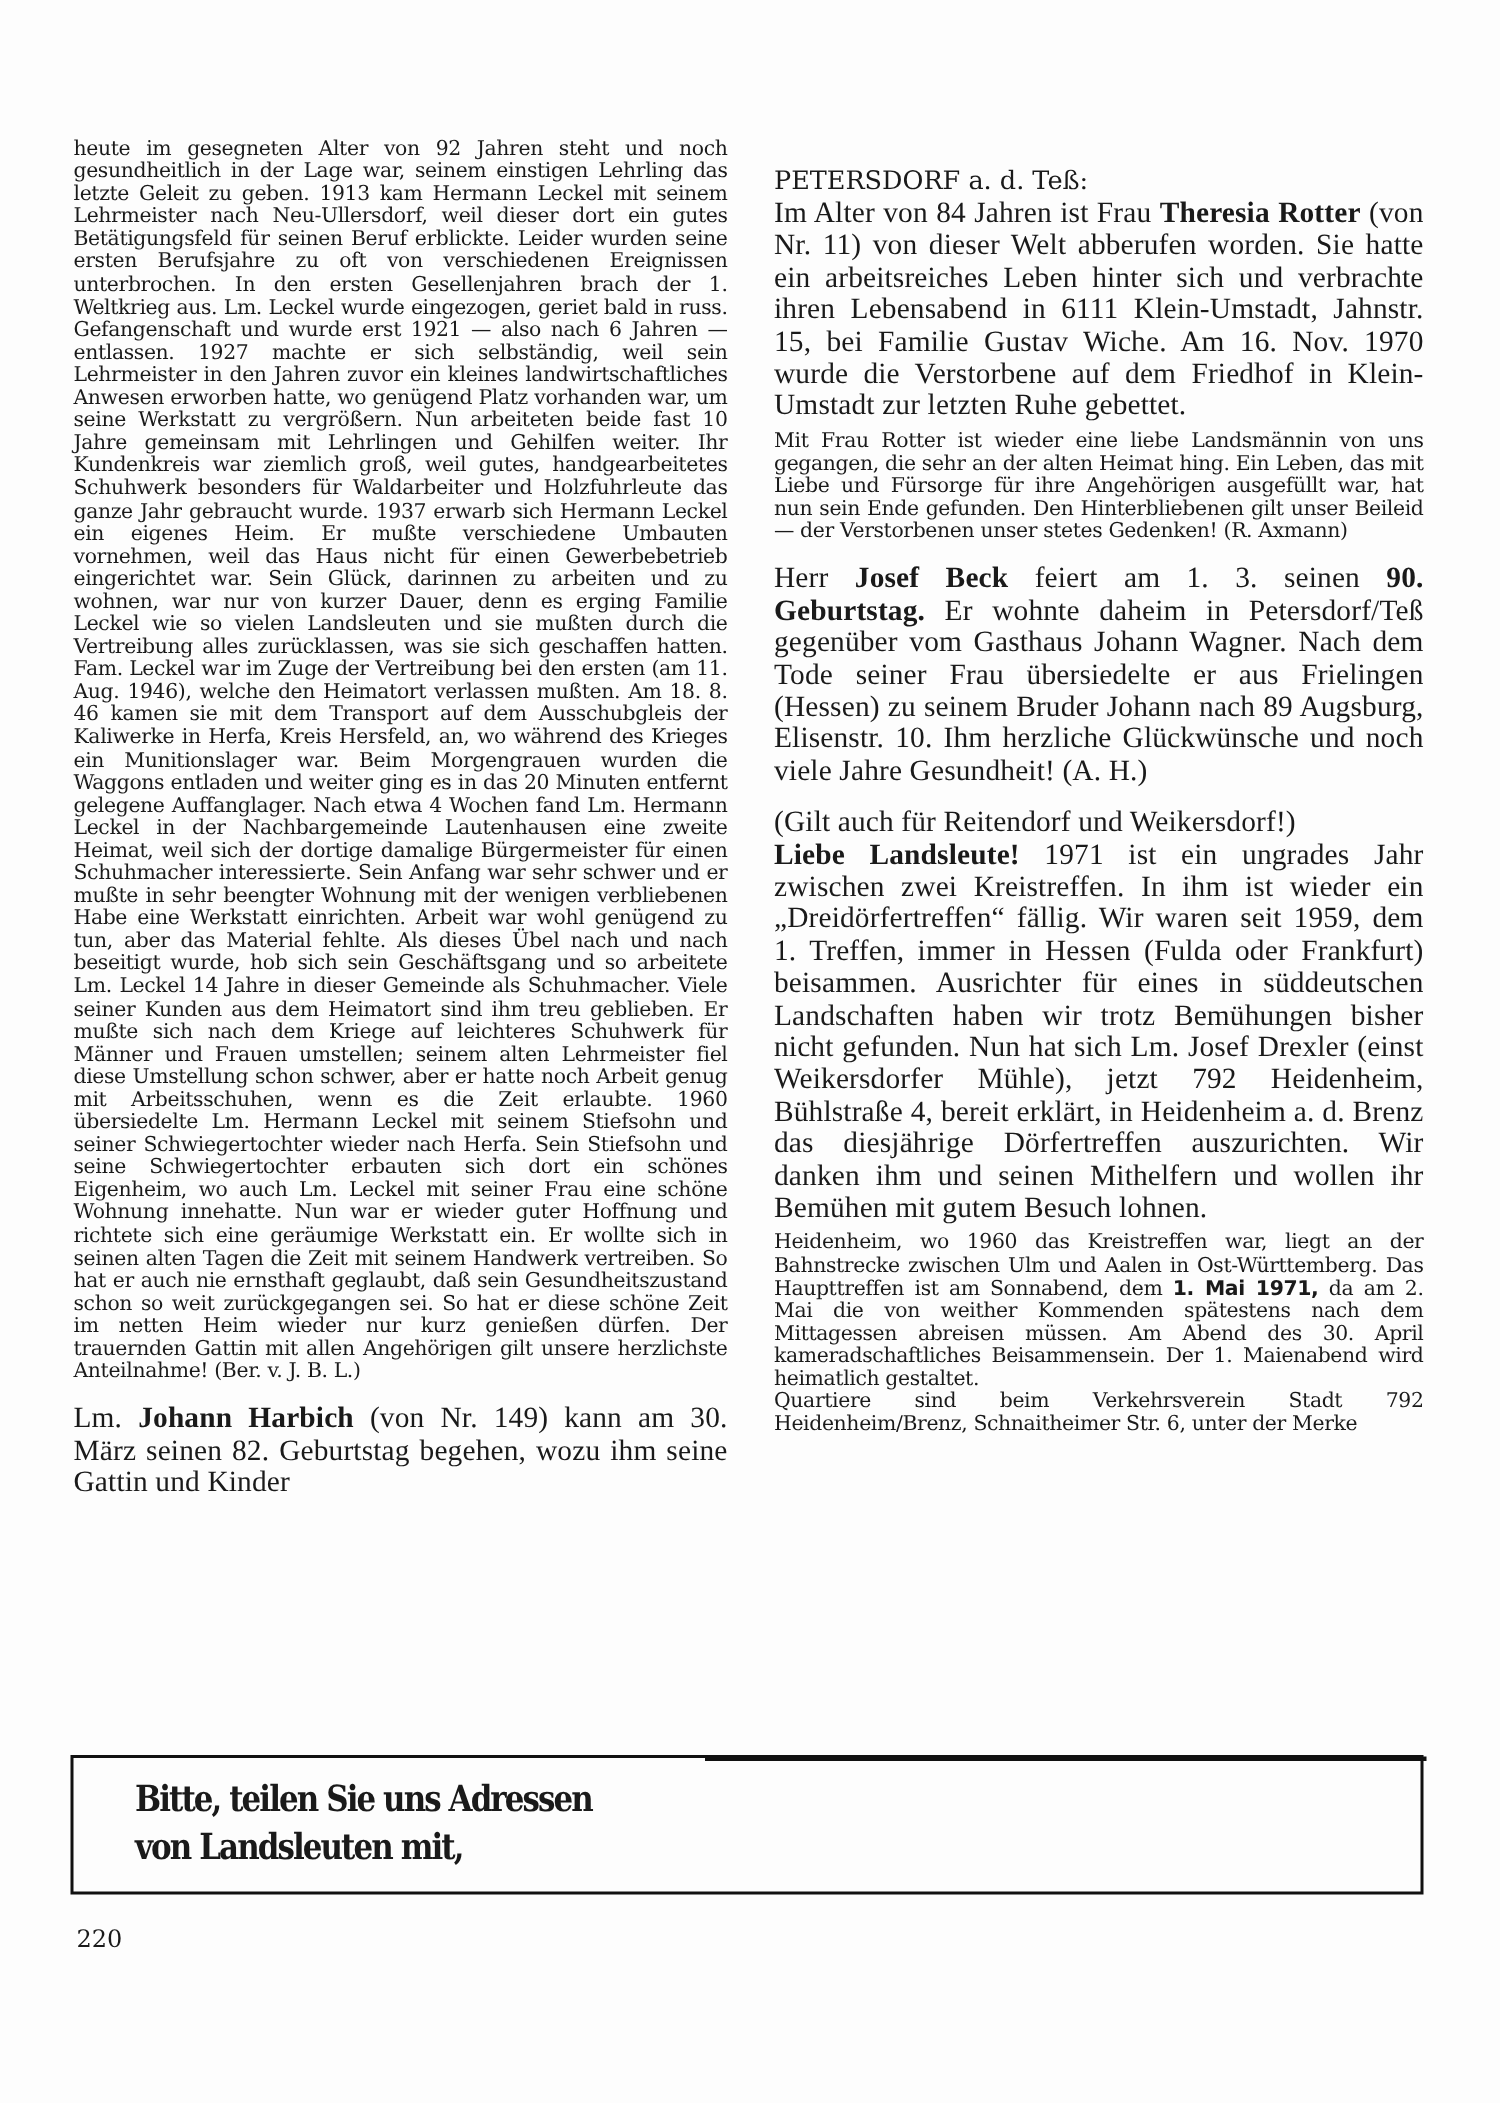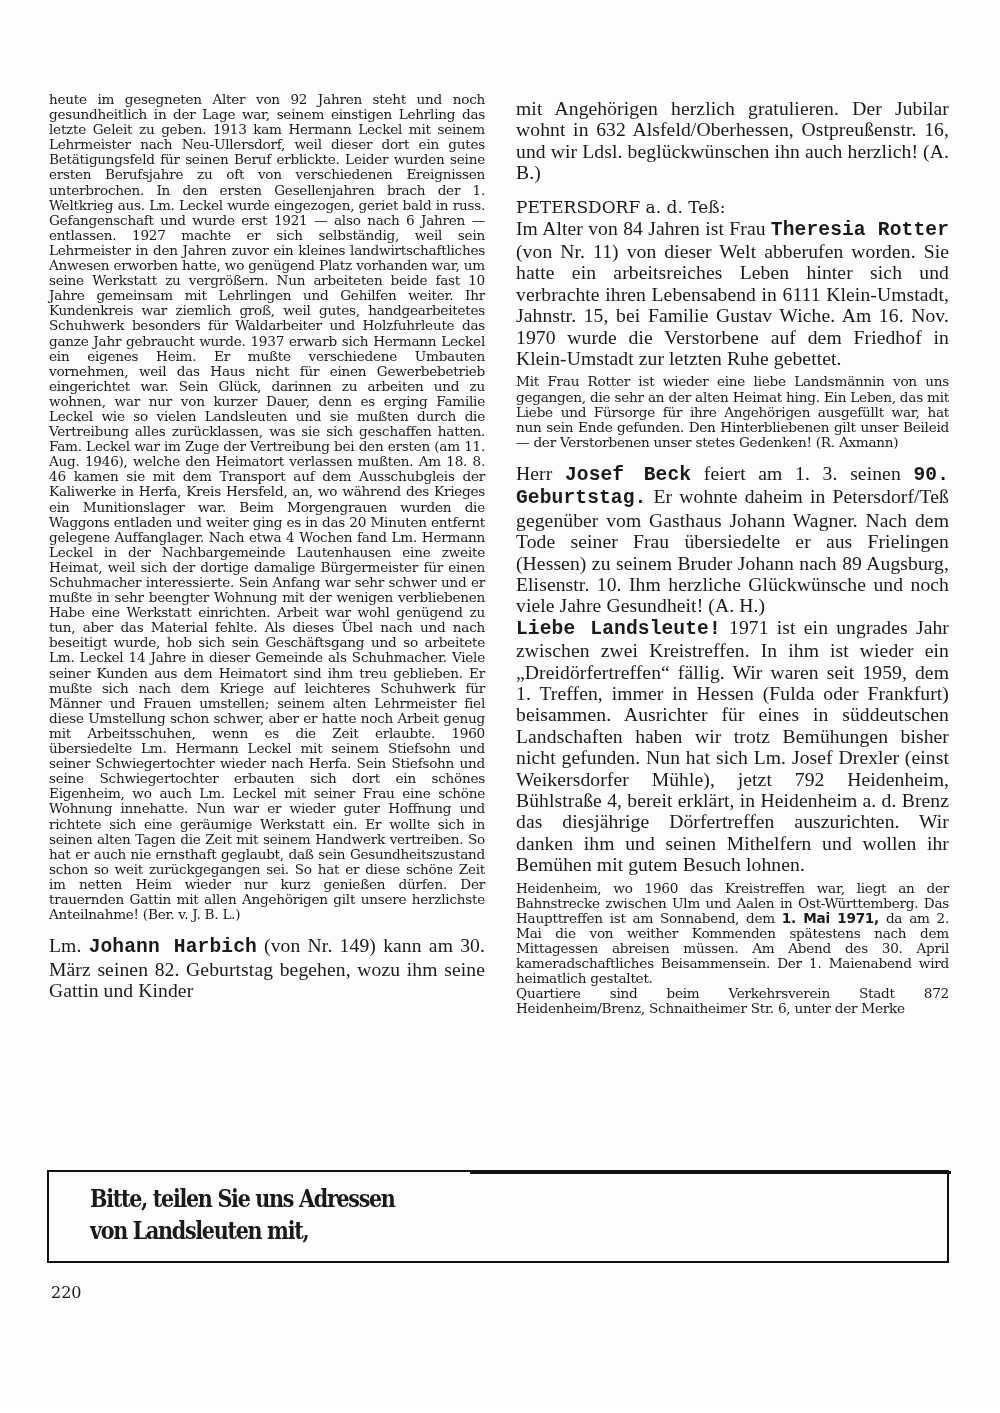--- a/index.html
+++ b/index.html
@@ -6,54 +6,54 @@
     body { width: 1000px; height: 1413px; position: relative; overflow: hidden; color: #1a1a1a; }
     .page { position: absolute; left: 0; top: 0; width: 1000px; height: 1402px; background: #fdfdfd; }
     .col { position: absolute; top: 92px; }
     .col-left { left: 49px; width: 436px; }
     .col-right { left: 516px; width: 433px; top: 98px; }
     .small { font-family: "DejaVu Serif", serif; font-size: 13.6px; line-height: 15.1px; text-align: justify; letter-spacing: -0.25px; margin: 0; }
     .large { font-family: "Liberation Serif", serif; font-size: 19.6px; line-height: 21.4px; text-align: justify; margin: 0; letter-spacing: 0.1px; }
     .heading { font-family: "DejaVu Serif", serif; font-weight: normal; font-size: 17px; line-height: 22px; margin: 12px 0 0 0; }
     .gap { margin-top: 13px; }
     .gap-s { margin-top: 5px; }
-    b { font-weight: bold; font-family: Liberation Mono, monospace; }
+    b { font-weight: bold; }
     .ad-box { position: absolute; left: 47px; top: 1170px; width: 902px; height: 93px; border: 2px solid #111; border-left-width: 2px; border-right-width: 2px; box-sizing: border-box; }
     .ad-topline { position: absolute; left: 470px; top: 1171px; width: 481px; height: 3px; background: #111; }
     .ad-fraktur { position: absolute; left: 90px; top: 1183px; width: 360px; font-family: "DejaVu Serif", serif; font-weight: bold; font-size: 24px; line-height: 32px; letter-spacing: -1.5px; transform: scaleX(0.86); transform-origin: left top; }
     .ad-text { position: absolute; left: 465px; top: 1181px; width: 438px; font-family: "DejaVu Sans", sans-serif; font-size: 15.5px; line-height: 16.8px; text-align: justify; letter-spacing: -0.1px; }
     .page-num { position: absolute; left: 51px; top: 1283px; font-family: "DejaVu Serif", serif; font-size: 16px; }
   </style>
 </head>
 <body>
 
 <div class="page">
 
   <div class="col col-left">
     <p class="small">heute im gesegneten Alter von 92 Jahren steht und noch gesundheitlich in der Lage war, seinem einstigen Lehrling das letzte Geleit zu geben. 1913 kam Hermann Leckel mit seinem Lehrmeister nach Neu-Ullersdorf, weil dieser dort ein gutes Betätigungsfeld für seinen Beruf erblickte. Leider wurden seine ersten Berufsjahre zu oft von verschiedenen Ereignissen unterbrochen. In den ersten Gesellenjahren brach der 1. Weltkrieg aus. Lm. Leckel wurde eingezogen, geriet bald in russ. Gefangenschaft und wurde erst 1921 — also nach 6 Jahren — entlassen. 1927 machte er sich selbständig, weil sein Lehrmeister in den Jahren zuvor ein kleines landwirtschaftliches Anwesen erworben hatte, wo genügend Platz vorhanden war, um seine Werkstatt zu vergrößern. Nun arbeiteten beide fast 10 Jahre gemeinsam mit Lehrlingen und Gehilfen weiter. Ihr Kundenkreis war ziemlich groß, weil gutes, handgearbeitetes Schuhwerk besonders für Waldarbeiter und Holzfuhrleute das ganze Jahr gebraucht wurde. 1937 erwarb sich Hermann Leckel ein eigenes Heim. Er mußte verschiedene Umbauten vornehmen, weil das Haus nicht für einen Gewerbebetrieb eingerichtet war. Sein Glück, darinnen zu arbeiten und zu wohnen, war nur von kurzer Dauer, denn es erging Familie Leckel wie so vielen Landsleuten und sie mußten durch die Vertreibung alles zurücklassen, was sie sich geschaffen hatten. Fam. Leckel war im Zuge der Vertreibung bei den ersten (am 11. Aug. 1946), welche den Heimatort verlassen mußten. Am 18. 8. 46 kamen sie mit dem Transport auf dem Ausschubgleis der Kaliwerke in Herfa, Kreis Hersfeld, an, wo während des Krieges ein Munitionslager war. Beim Morgengrauen wurden die Waggons entladen und weiter ging es in das 20 Minuten entfernt gelegene Auffanglager. Nach etwa 4 Wochen fand Lm. Hermann Leckel in der Nachbargemeinde Lautenhausen eine zweite Heimat, weil sich der dortige damalige Bürgermeister für einen Schuhmacher interessierte. Sein Anfang war sehr schwer und er mußte in sehr beengter Wohnung mit der wenigen verbliebenen Habe eine Werkstatt einrichten. Arbeit war wohl genügend zu tun, aber das Material fehlte. Als dieses Übel nach und nach beseitigt wurde, hob sich sein Geschäftsgang und so arbeitete Lm. Leckel 14 Jahre in dieser Gemeinde als Schuhmacher. Viele seiner Kunden aus dem Heimatort sind ihm treu geblieben. Er mußte sich nach dem Kriege auf leichteres Schuhwerk für Männer und Frauen umstellen; seinem alten Lehrmeister fiel diese Umstellung schon schwer, aber er hatte noch Arbeit genug mit Arbeitsschuhen, wenn es die Zeit erlaubte. 1960 übersiedelte Lm. Hermann Leckel mit seinem Stiefsohn und seiner Schwiegertochter wieder nach Herfa. Sein Stiefsohn und seine Schwiegertochter erbauten sich dort ein schönes Eigenheim, wo auch Lm. Leckel mit seiner Frau eine schöne Wohnung innehatte. Nun war er wieder guter Hoffnung und richtete sich eine geräumige Werkstatt ein. Er wollte sich in seinen alten Tagen die Zeit mit seinem Handwerk vertreiben. So hat er auch nie ernsthaft geglaubt, daß sein Gesundheitszustand schon so weit zurückgegangen sei. So hat er diese schöne Zeit im netten Heim wieder nur kurz genießen dürfen. Der trauernden Gattin mit allen Angehörigen gilt unsere herzlichste Anteilnahme! (Ber. v. J. B. L.)</p>
     <p class="large gap"><span>Lm. </span><b>Johann Harbich</b><span> (von Nr. 149) kann am 30. März seinen 82. Geburtstag begehen, wozu ihm seine Gattin und Kinder</span></p>
   </div>
 
   <div class="col col-right">
-    <p class="large">mit Angehörigen herzlich gratulieren. Der Jubilar wohnt in 632 Alsfeld/Oberhessen, Ostpreußenstr. 16, und wir Ldsl. beglückwünschen ihn auch herzlich! (A. B.)</p>
 
     <h2 class="heading">PETERSDORF a. d. Teß:</h2>
 
     <p class="large"><span>Im Alter von 84 Jahren ist Frau </span><b>Theresia Rotter</b><span> (von Nr. 11) von dieser Welt abberufen worden. Sie hatte ein arbeitsreiches Leben hinter sich und verbrachte ihren Lebensabend in 6111 Klein-Umstadt, Jahnstr. 15, bei Familie Gustav Wiche. Am 16. Nov. 1970 wurde die Verstorbene auf dem Friedhof in Klein-Umstadt zur letzten Ruhe gebettet.</span></p>
 
     <p class="small gap-s">Mit Frau Rotter ist wieder eine liebe Landsmännin von uns gegangen, die sehr an der alten Heimat hing. Ein Leben, das mit Liebe und Fürsorge für ihre Angehörigen ausgefüllt war, hat nun sein Ende gefunden. Den Hinterbliebenen gilt unser Beileid — der Verstorbenen unser stetes Gedenken! (R. Axmann)</p>
 
     <p class="large gap"><span>Herr </span><b>Josef Beck</b><span> feiert am 1. 3. seinen </span><b>90. Geburtstag.</b><span> Er wohnte daheim in Petersdorf/Teß gegenüber vom Gasthaus Johann Wagner. Nach dem Tode seiner Frau übersiedelte er aus Frielingen (Hessen) zu seinem Bruder Johann nach 89 Augsburg, Elisenstr. 10. Ihm herzliche Glückwünsche und noch viele Jahre Gesundheit! (A. H.)</span></p>
 
+    <p class="large gap">(Gilt auch für Reitendorf und Weikersdorf!)</p>
 
     <p class="large"><b>Liebe Landsleute!</b><span> 1971 ist ein ungrades Jahr zwischen zwei Kreistreffen. In ihm ist wieder ein „Dreidörfertreffen“ fällig. Wir waren seit 1959, dem 1. Treffen, immer in Hessen (Fulda oder Frankfurt) beisammen. Ausrichter für eines in süddeutschen Landschaften haben wir trotz Bemühungen bisher nicht gefunden. Nun hat sich Lm. Josef Drexler (einst Weikersdorfer Mühle), jetzt 792 Heidenheim, Bühlstraße 4, bereit erklärt, in Heidenheim a. d. Brenz das diesjährige Dörfertreffen auszurichten. Wir danken ihm und seinen Mithelfern und wollen ihr Bemühen mit gutem Besuch lohnen.</span></p>
 
     <p class="small gap-s"><span>Heidenheim, wo 1960 das Kreistreffen war, liegt an der Bahnstrecke zwischen Ulm und Aalen in Ost-Württemberg. Das Haupttreffen ist am Sonnabend, dem </span><b style="font-family: 'DejaVu Sans', sans-serif;">1. Mai 1971,</b><span> da am 2. Mai die von weither Kommenden spätestens nach dem Mittagessen abreisen müssen. Am Abend des 30. April kameradschaftliches Beisammensein. Der 1. Maienabend wird heimatlich gestaltet.</span></p>
 
-    <p class="small">Quartiere sind beim Verkehrsverein Stadt 872 Heidenheim/Brenz, Schnaitheimer Str. 6, unter der Merke</p>
+    <p class="small">Quartiere sind beim Verkehrsverein Stadt 792 Heidenheim/Brenz, Schnaitheimer Str. 6, unter der Merke</p>
   </div>
 
   <div class="ad-box"></div>
   <div class="ad-topline"></div>
 
   <div class="ad-fraktur">
     <div>Bitte, teilen Sie uns Adressen</div>
     <div>von Landsleuten mit,</div>
   </div>
 

